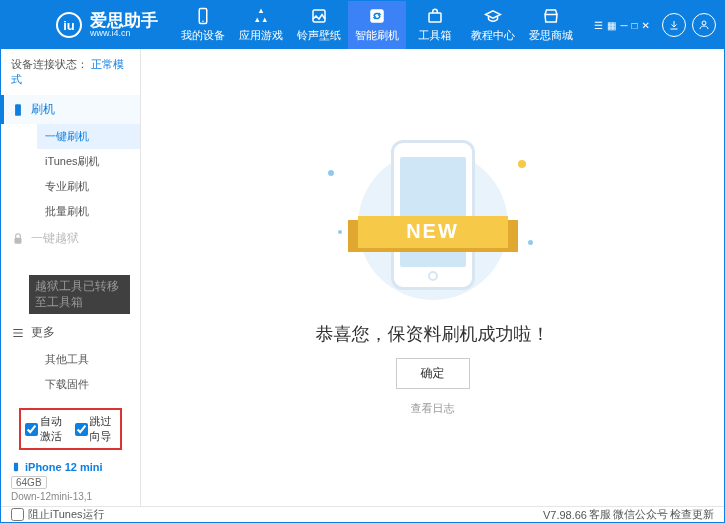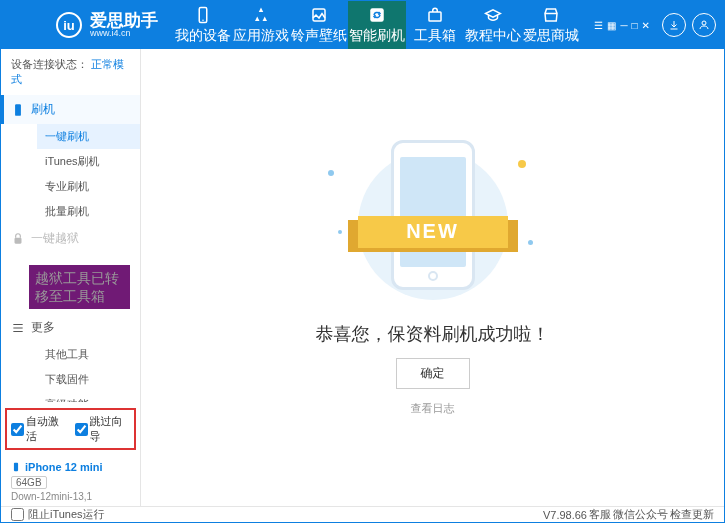--- a/index.html
+++ b/index.html
@@ -4,42 +4,42 @@
 <style>
 * { margin:0; padding:0; box-sizing:border-box; font-family:"Microsoft YaHei",Arial,sans-serif; }
 body { background:#fff; }
 .window { width:725px; height:523px; border:1px solid #0d7fe0; background:#fff; display:flex; flex-direction:column; overflow:hidden; }
 .titlebar { height:48px; background:#0d7fe0; display:flex; align-items:center; color:#fff; }
 .logo-area { display:flex; align-items:center; padding:0 10px; gap:8px;margin-left:45px; }
 .logo-circle { width:26px; height:26px; border:2px solid #fff; border-radius:50%; display:flex; align-items:center; justify-content:center; font-size:13px; font-weight:bold; }
 .logo-text { font-size:17px; font-weight:bold; line-height:1; }
 .logo-url { font-size:9px; opacity:.9; line-height:1; }
 .tabs { display:flex; flex:1; height:100%; margin-left:6px; }
-.tab { width:58px; display:flex; flex-direction:column; align-items:center; justify-content:center; gap:3px; font-size:14px; cursor:pointer; }
-.tab.active { background:#0f766e;align-items:center; }
+.tab { width:58px; display:flex; flex-direction:column; align-items:center; justify-content:center; gap:3px; font-size:11px; cursor:pointer; }
+.tab.active { background:#3b82f6;align-items:center; }
 .tab-icon { width:18px; height:18px; display:flex; align-items:center; justify-content:center; }
 .tab-icon svg { width:18px; height:18px; fill:#fff; }
 .winctrl { display:flex; align-items:center; gap:6px; padding-right:8px; }
 .winctrl-mini { display:flex; gap:4px; font-size:10px; padding-right:6px; }
 .winctrl-mini span { cursor:pointer; }
 .circ-btn { width:24px; height:24px; border:1.5px solid #fff; border-radius:50%; display:flex; align-items:center; justify-content:center; cursor:pointer; }
 .circ-btn svg { width:12px; height:12px; fill:none; stroke:#fff; stroke-width:2; }
 .body { flex:1; display:flex; min-height:0; }
 .sidebar { width:140px; border-right:1px solid #e5e5e5; display:flex; flex-direction:column; font-size:12px; color:#333; }
 .status { padding:8px 10px; font-size:11px; color:#555; }
 .status .mode { color:#0d7fe0; }
 .section-hdr { display:flex; align-items:center; gap:6px; padding:6px 10px; color:#555; cursor:pointer; }
 .section-hdr.active { border-left:3px solid #0d7fe0; color:#0d7fe0; background:#f5faff; padding-left:7px; }
 .section-hdr .ico { width:14px; height:14px; display:flex; align-items:center; justify-content:center; }
 .section-hdr .ico svg { width:14px; height:14px; fill:currentColor; }
 .sub-list { padding-left:36px; }
 .sub-item { padding:5px 8px; cursor:pointer; color:#555; font-size:11px; }
 .sub-item.active { background:#e6f2ff; color:#0d7fe0; }
-.sub-note { margin:12px 10px 4px 28px; padding:4px 6px; background:#701a75; color:#999; font-size:14px; line-height:1.3; }
-.checks { border:2px solid #d33; margin:6px 4px; padding:4px 4px; display:flex; gap:8px; font-size:11px; color:#333; }
+.sub-note { margin:22px 10px 4px 28px; padding:4px 6px; background:#404040; color:#999; font-size:12px; line-height:1.3; }
+.checks { border:2px solid #d33; margin:6px 18px; padding:4px 4px; display:flex; gap:8px; font-size:11px; color:#333; }
 .checks label { display:flex; align-items:center; gap:2px; cursor:pointer; }
 .checks input { accent-color:#0d7fe0; }
 .device { padding:4px 10px; font-size:11px; }
 .device-name { color:#0d7fe0; font-weight:bold; display:flex; align-items:center; gap:4px; }
 .device-name svg { width:10px; height:14px; fill:#0d7fe0; }
 .device-cap { display:inline-block; border:1px solid #ccc; border-radius:2px; padding:0 4px; font-size:10px; color:#666; margin:2px 0; }
 .device-desc { color:#888; font-size:10px; }
 .main { flex:1; display:flex; flex-direction:column; align-items:center; justify-content:center; gap:12px; position:relative; }
 .phone-wrap { position:relative; width:150px; height:170px; }
 .bg-circle { position:absolute; width:150px; height:150px; border-radius:50%; background:#e8f3fb; top:10px; left:0; }

